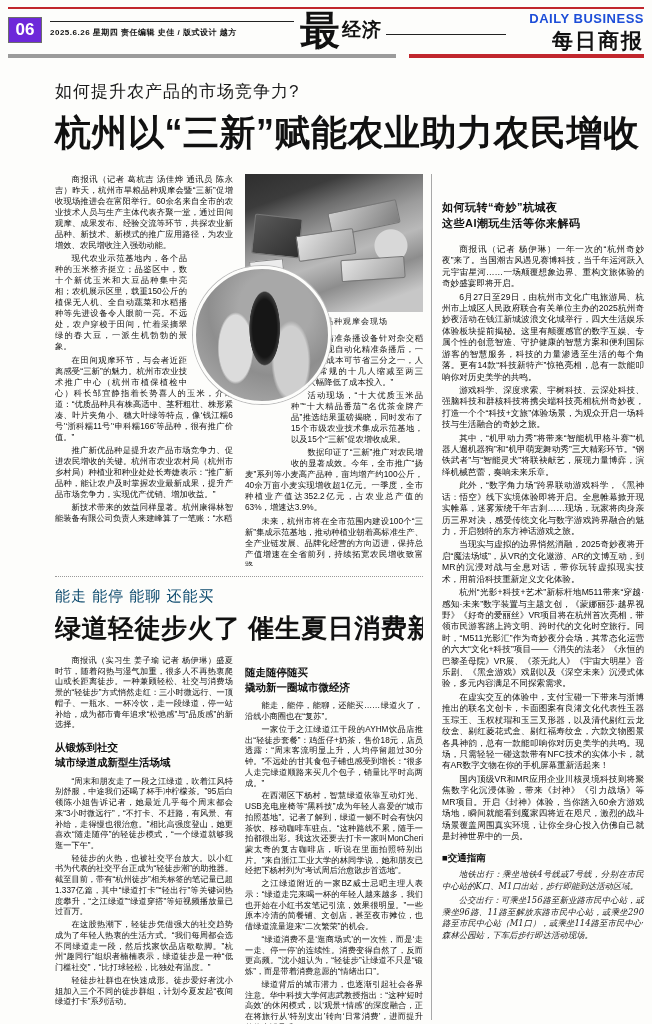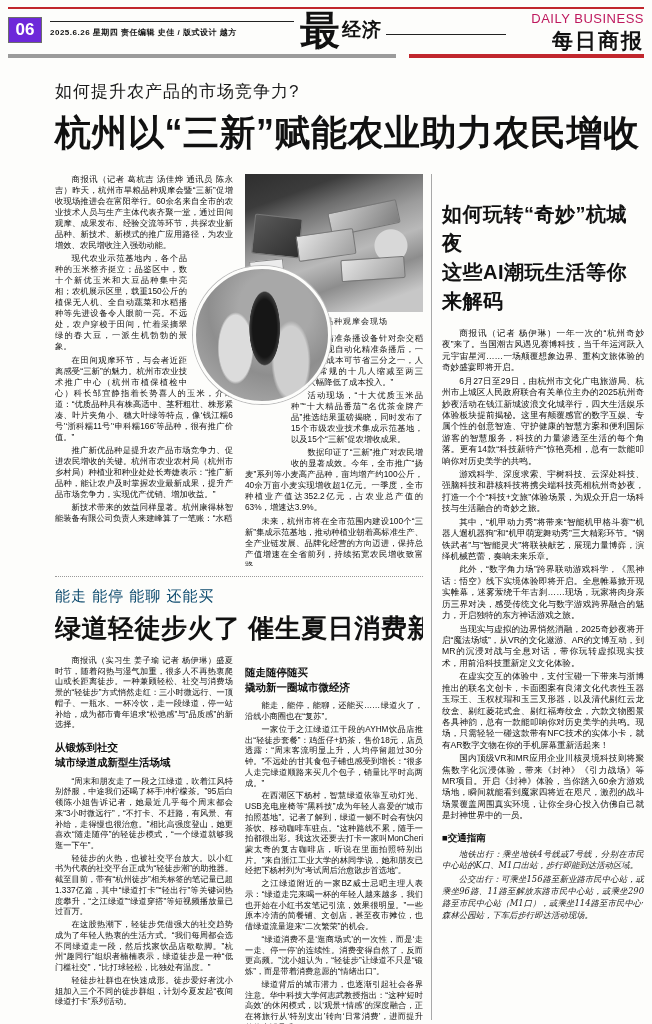--- a/index.html
+++ b/index.html
@@ -13,21 +13,21 @@
   .pageno { width:34px; height:26px; margin-top:6px; background:#6d28d9; border:1px solid #6d6d6d;
             color:#fff; font-weight:bold; font-size:17px; text-align:center; line-height:24px; }
   .dateblock { flex:1; margin-left:8px; padding-top:10px; }
   .thinrule { height:1px; background:#222; margin-bottom:5px; }
   .dateline { font-size:8px; font-weight:bold; letter-spacing:.5px; color:#111; }
   .logo { display:flex; align-items:flex-end; margin:0 6px; }
   .logo-zui { font-family:"DejaVu Serif","Liberation Serif",serif; font-weight:900; font-size:40px; line-height:.95; }
   .logo-sec { font-size:19px; font-weight:900; margin:0 4px 6px 2px; letter-spacing:1px; }
   .logo-rule { width:120px; height:1px; background:#222; margin-bottom:14px; }
   .mast { width:128px; text-align:right; margin-left:4px; }
-  .mast-en { font-size:13px; font-weight:normal; color:#be185d; letter-spacing:.5px; white-space:nowrap; }
+  .mast-en { font-size:13px; font-weight:bold; color:#1d4ed8; letter-spacing:.5px; white-space:nowrap; }
   .mast-cn { font-size:21px; font-weight:900; letter-spacing:2px; margin-top:1px; }
   .rulerow { display:flex; height:4px; margin:3px 8px 0; }
   .rule-gray { width:61%; background:#9b9b9b; }
   .rule-gap { width:2%; }
   .rule-red { flex:1; background:#c1272d; }
 
   
   .hl-block { margin:22px 0 0 55px; }
   .kicker { font-size:17px; color:#1a1a1a; letter-spacing:1px; }
   h1.mainhl { font-size:36px; font-weight:900; letter-spacing:.5px; margin-top:6px; white-space:nowrap; }
@@ -73,21 +73,21 @@
   
   .article2 { border-top:1px dotted #999; margin-top:10px; padding-top:10px; height:452px; overflow:hidden; }
   .kicker2 { font-size:15px; letter-spacing:1px; color:#0c4a6e; }
   h2.a2hl { font-size:26px; font-weight:900; letter-spacing:.5px; margin:5px 0 10px; white-space:nowrap; }
   .a2cols { display:flex; gap:12px; }
   .a2col { width:178px; }
   .para2 { font-size:8.2px; line-height:1.31; text-align:justify; text-indent:2em; margin-bottom:2px; }
   .subhead { font-size:10.5px; font-weight:900; line-height:1.45; margin:9px 0 6px; }
 
   
-  .sb-title { font-size:20px; font-weight:900; line-height:1.45; letter-spacing:.5px; margin-bottom:12px; }
+  .sb-title { font-size:11px; font-weight:900; line-height:1.45; letter-spacing:.5px; margin-bottom:12px; }
   .spara { font-size:8.6px; line-height:1.33; text-align:justify; text-indent:2em; margin-bottom:2px; }
   .guide-head { font-size:9.5px; font-weight:900; margin:10px 0 4px; }
   .gpara { font-family:"DejaVu Serif","Liberation Serif",serif; font-style:italic;
            font-size:8.4px; line-height:1.4; text-align:justify; text-indent:2em; margin-bottom:2px; color:#1c1c1c; }
 </style>
 </head>
 <body>
 
 <div class="page">
 
@@ -203,20 +203,21 @@
         <span>如何玩转“奇妙”杭城夜</span><br>
         <span>这些AI潮玩生活等你来解码</span>
       </h3>
       <div>
           <p class="spara">商报讯（记者 杨伊琳）一年一次的“杭州奇妙夜”来了。当国潮古风遇见赛博科技，当千年运河跃入元宇宙星河……一场颠覆想象边界、重构文旅体验的奇妙盛宴即将开启。</p>
           <p class="spara">6月27日至29日，由杭州市文化广电旅游局、杭州市上城区人民政府联合有关单位主办的2025杭州奇妙夜活动在钱江新城波浪文化城举行，四大生活娱乐体验板块提前揭秘。这里有颠覆感官的数字互娱、专属个性的创意智造、守护健康的智慧方案和便利国际游客的智慧服务，科技的力量渗透至生活的每个角落。更有14款“科技新特产”惊艳亮相，总有一款能叩响你对历史美学的共鸣。</p>
           <p class="spara">游戏科学、深度求索、宇树科技、云深处科技、强脑科技和群核科技将携尖端科技亮相杭州奇妙夜，打造一个个“科技+文旅”体验场景，为观众开启一场科技与生活融合的奇妙之旅。</p>
           <p class="spara">其中，“机甲动力秀”将带来“智能机甲格斗赛”“机器人遛机器狗”和“机甲萌宠舞动秀”三大精彩环节。“钢铁武者”与“智能灵犬”将联袂献艺，展现力量博弈，演绎机械芭蕾，奏响未来乐章。</p>
           <p class="spara">此外，“数字角力场”跨界联动游戏科学，《黑神话：悟空》线下实境体验即将开启。全息帷幕掀开现实帷幕，迷雾萦绕千年古刹……现场，玩家将肉身亲历三界对决，感受传统文化与数字游戏跨界融合的魅力，开启独特的东方神话游戏之旅。</p>
           <p class="spara">当现实与虚拟的边界悄然消融，2025奇妙夜将开启“魔法场域”，从VR的文化遨游、AR的文博互动，到MR的沉浸对战与全息对话，带你玩转虚拟现实技术，用前沿科技重新定义文化体验。</p>
+          <p class="spara">杭州“光影+科技+艺术”新标杆地M511带来“穿越·感知·未来”数字装置与主题文创，《蒙娜丽莎·越界视野》《好奇的爱丽丝》VR项目将在杭州首次亮相，带领市民游客踏上跨文明、跨时代的文化时空旅行。同时，“M511光影汇”作为奇妙夜分会场，其常态化运营的六大“文化+科技”项目——《消失的法老》《永恒的巴黎圣母院》VR展、《茶无此人》《宇宙大明星》音乐剧、《黑盒游戏》戏剧以及《深空未来》沉浸式体验，多元内容满足不同探索需求。</p>
           <p class="spara">在虚实交互的体验中，支付宝碰一下带来与浙博推出的联名文创卡，卡面图案有良渚文化代表性玉器玉琮王、玉权杖瑁和玉三叉形器，以及清代剔红云龙纹盒、剔红菱花式盒、剔红福寿纹盒，六款文物图景各具神韵，总有一款能叩响你对历史美学的共鸣。现场，只需轻轻一碰这款带有NFC技术的实体小卡，就有AR数字文物在你的手机屏幕重新活起来！</p>
           <p class="spara">国内顶级VR和MR应用企业川核灵境科技则将聚焦数字化沉浸体验，带来《封神》《引力战场》等MR项目。开启《封神》体验，当你踏入60余方游戏场地，瞬间就能看到魔家四将近在咫尺，激烈的战斗场景覆盖周围真实环境，让你全身心投入仿佛自己就是封神世界中的一员。</p>
         </div>
       <div class="guide-head">■交通指南</div>
       <div>
           <p class="gpara">地铁出行：乘坐地铁4号线或7号线，分别在市民中心站的K口、M1口出站，步行即能到达活动区域。</p>
           <p class="gpara">公交出行：可乘坐156路至新业路市民中心站，或乘坐96路、11路至解放东路市民中心站，或乘坐290路至市民中心站（M1口），或乘坐114路至市民中心·森林公园站，下车后步行即达活动现场。</p>
         </div>
     </aside>
 

